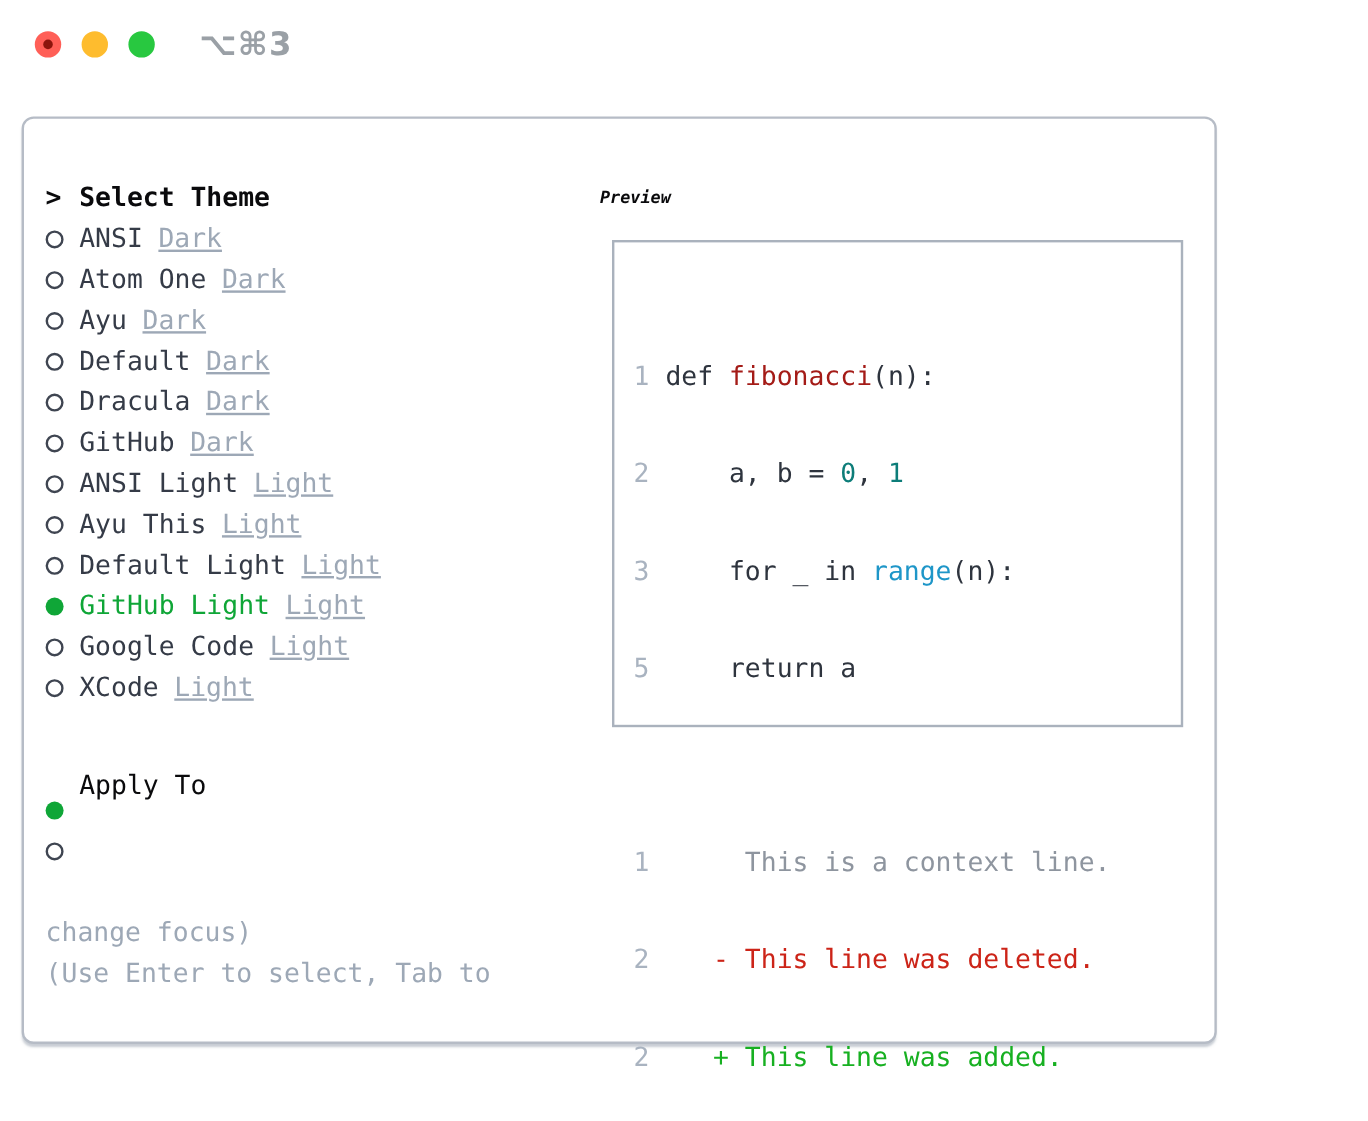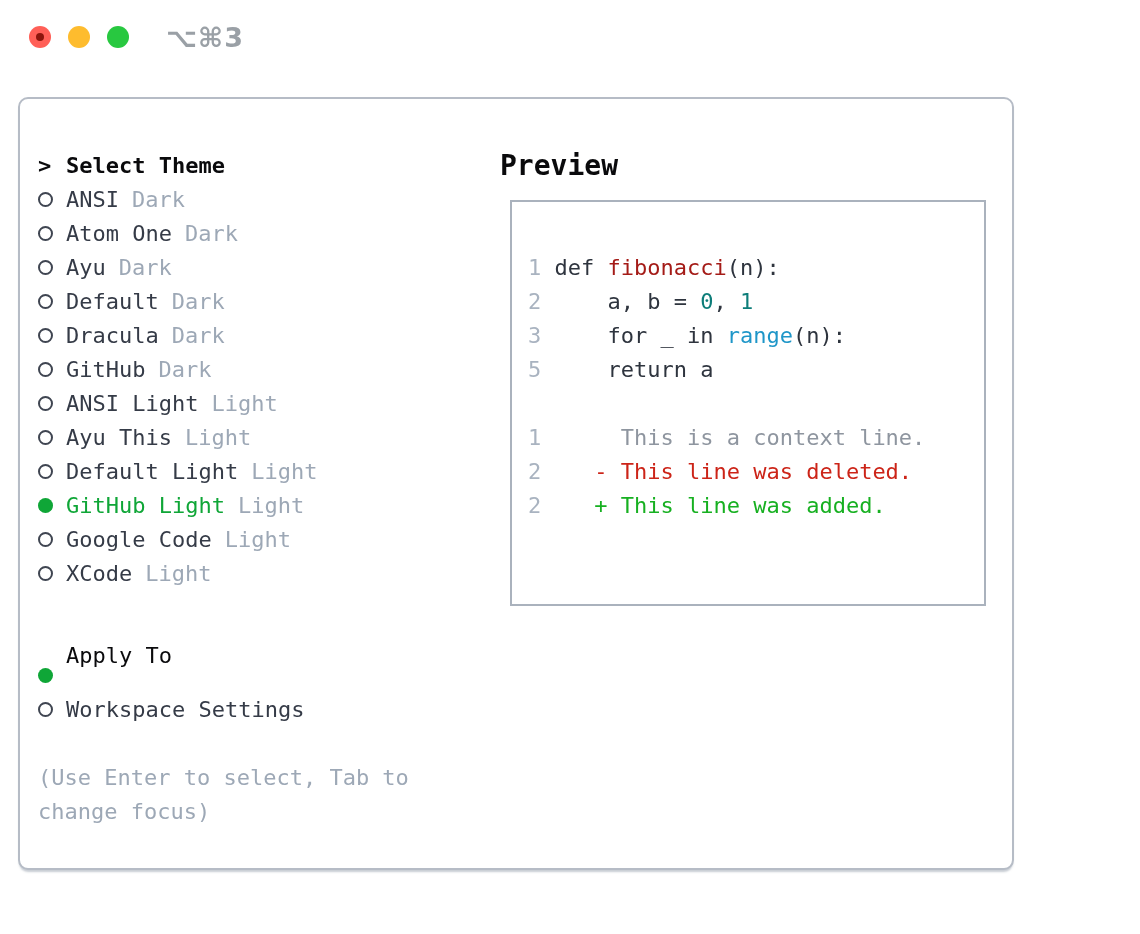--- a/index.html
+++ b/index.html
@@ -23,32 +23,32 @@
 
   .left-col{position:absolute;left:18px;top:49px;font-size:22px;}
   .row{display:flex;align-items:center;height:34px;white-space:pre;}
   .slot{width:28px;flex:0 0 28px;display:flex;align-items:center;}
   .dot{width:15px;height:15px;box-sizing:border-box;border:2.5px solid var(--ring);border-radius:50%;}
   .dot.sel{border:none;background:var(--accent-green);}
   .prefix{color:var(--text-black);font-weight:bold;}
   .hdr{color:var(--text-black);font-weight:bold;}
   .nm{color:var(--text-dark);}
   .nm.green{color:var(--accent-green);}
-  .variant{color:var(--muted);margin-left:13px;}
+  .variant{color:var(--muted);margin-left:13px;text-decoration:underline;}
   .spacer{height:34px;}
   .hint{color:var(--muted);white-space:pre;}
   .hint .row{height:34px;}
 
   
   .preview-header{position:absolute;left:480px;top:49px;height:34px;display:flex;align-items:center;
-                  font-size:28px;font-weight:bold;color:var(--text-black);}
+                  font-size:14px;font-weight:bold;color:var(--text-black);font-style:italic;}
   .preview-box{position:absolute;left:490px;top:101px;width:476px;height:406px;box-sizing:border-box;
                border:2px solid var(--preview-border);background:#fff;}
   .code{position:absolute;left:16px;top:49px;font-size:22px;}
-  .line{height:34px;line-height:34px;white-space:pre;}
+  .line{height:34px;line-height:34px;white-space:pre;margin-top:47px;}
   .c-lineno{color:var(--lineno);}
   .c-code{color:var(--code-default);}
   .c-func{color:var(--func-red);}
   .c-number{color:var(--num-teal);}
   .c-builtin{color:var(--builtin-blue);}
   .c-context{color:var(--ctx-gray);}
   .c-deleted{color:var(--del-red);}
   .c-added{color:var(--add-green);}
 </style>
 </head>
@@ -88,26 +88,26 @@
         </div>
 
       <div class="spacer"></div>
 
       <div class="row">
         <span class="slot"></span>
         <span class="hdr" style="font-weight:normal;margin-top:28px;">Apply To</span>
       </div>
       <div id="apply-options">
           <div class="row"><span class="slot"><span class="dot sel"></span></span></div>
-          <div class="row"><span class="slot"><span class="dot"></span></span><span class="nm">Workspace Settings</span></div>
+          <div class="row"><span class="slot"><span class="dot"></span></span></div>
         </div>
 
       <div class="spacer"></div>
 
-      <div class="hint" id="hint"><div class="row">(Use Enter to select, Tab to</div><div class="row">change focus)</div></div>
+      <div class="hint" id="hint"><div class="row">change focus)</div><div class="row">(Use Enter to select, Tab to</div></div>
     </div>
 
     <div class="preview-header">Preview</div>
 
     <div class="preview-box">
       <div class="code" id="code-lines">
           <div class="line"><span class="c-lineno">1</span><span class="c-code"> def </span><span class="c-func">fibonacci</span><span class="c-code">(n):</span></div>
           <div class="line"><span class="c-lineno">2</span><span class="c-code">     a, b = </span><span class="c-number">0</span><span class="c-code">, </span><span class="c-number">1</span></div>
           <div class="line"><span class="c-lineno">3</span><span class="c-code">     for _ in </span><span class="c-builtin">range</span><span class="c-code">(n):</span></div>
           <div class="line"><span class="c-lineno">5</span><span class="c-code">     return a</span></div>

